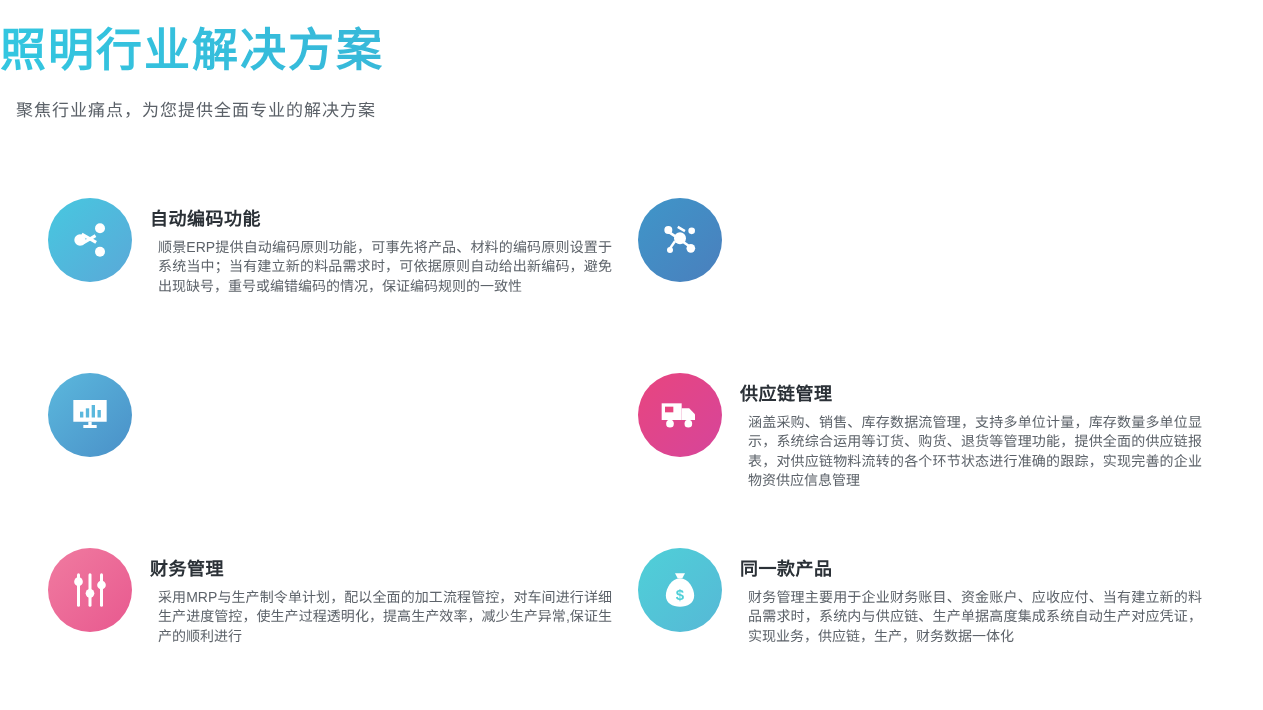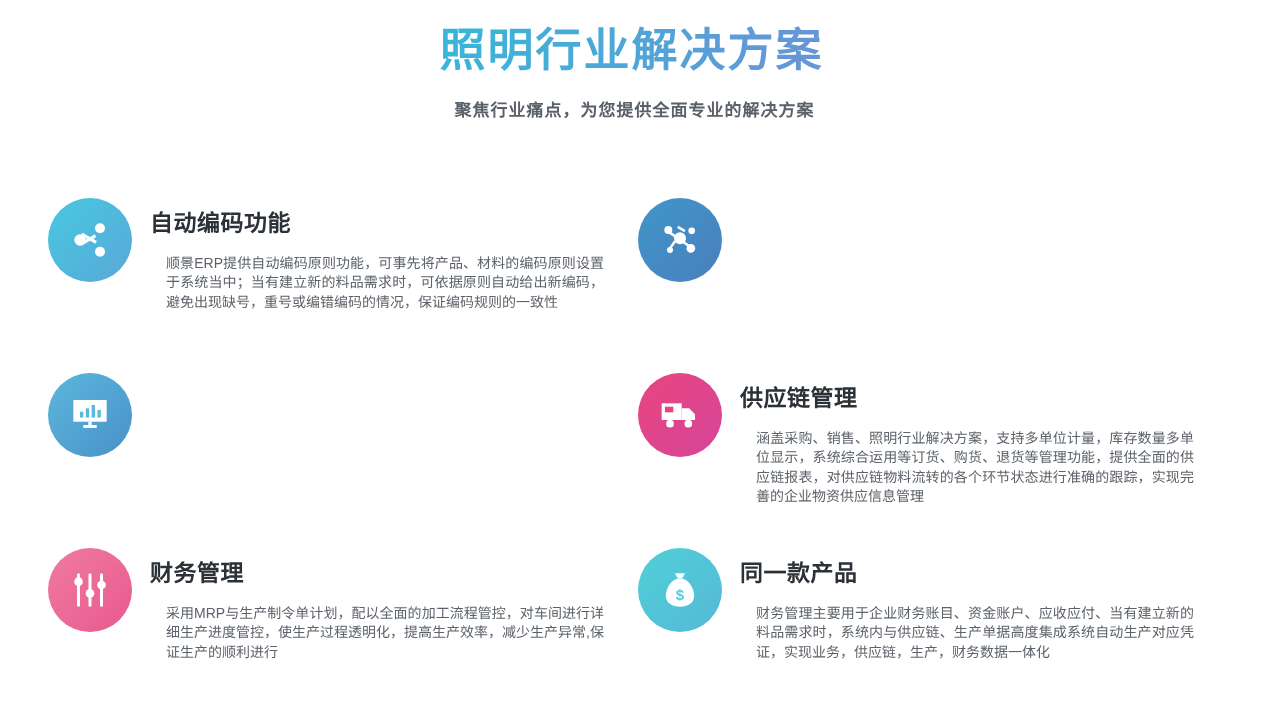--- a/index.html
+++ b/index.html
@@ -14,41 +14,39 @@
     overflow: hidden;
   }
   .page {
     position: relative;
     width: 1263px;
     height: 710px;
   }
 
   
   .header {
-    text-align: center;
     padding-top: 22px;
   }
   .main-title {
     font-size: 46px;
     font-weight: bold;
     letter-spacing: 2px;
     margin: 0;
     line-height: 1.25;
     background: linear-gradient(90deg, #33c6e0 0%, #38b6d8 35%, #6f8fd6 70%, #8f7fd6 100%);
     -webkit-background-clip: text;
     background-clip: text;
     color: transparent;
     -webkit-text-fill-color: transparent;
   }
   .subtitle {
-    margin: 16px 0 0 6px;
+    margin: 16px 0 0 16px;
     font-size: 17px;
     color: #5b6168;
     letter-spacing: 1px;
-    font-weight: bold;
   }
 
   
   .grid {
     position: absolute;
     top: 196px;
     left: 48px;
     width: 1180px;
     display: grid;
     grid-template-columns: 590px 590px;
@@ -72,31 +70,31 @@
     width: 40px;
     height: 40px;
     fill: #ffffff;
   }
   .feature-text {
     margin-left: 18px;
     width: 470px;
     padding-top: 8px;
   }
   .feature-title {
-    font-size: 23px;
+    font-size: 18px;
     font-weight: bold;
     color: #2b3137;
     margin: 0 0 6px 0;
     letter-spacing: 0.5px;
   }
   .feature-desc {
     font-size: 14px;
     color: #5d636a;
     line-height: 1.38;
-    margin: 16px;
+    margin: 8px;
     text-align: justify;
     letter-spacing: 0px;
   }
 
   
   .grad-1 { background: linear-gradient(135deg, #47c8e0 0%, #5aa8d8 100%); }
   .grad-2 { background: linear-gradient(135deg, #3f96c9 0%, #4a7fbd 100%); }
   .grad-3 { background: linear-gradient(135deg, #5bb8dd 0%, #4a90c8 100%); }
   .grad-4 { background: linear-gradient(135deg, #e8457f 0%, #d6459a 100%); }
   .grad-5 { background: linear-gradient(135deg, #f07ba0 0%, #e8598f 100%); }
@@ -169,21 +167,21 @@
         <svg viewBox="0 0 24 24" aria-hidden="true">
           <path d="M1 5h12v10H1z"></path>
           <path d="M13 8h4.5l3.5 3.6V15h-8z"></path>
           <circle cx="6" cy="17.2" r="2.3"></circle>
           <circle cx="17" cy="17.2" r="2.3"></circle>
           <rect x="3" y="7" width="5" height="3.4" fill="#e8457f"></rect>
         </svg>
       </div>
       <div class="feature-text">
         <h2 class="feature-title">供应链管理</h2>
-        <p class="feature-desc">涵盖采购、销售、照明行业解决方案，支持多单位计量，库存数量多单位显示，系统综合运用等订货、购货、退货等管理功能，提供全面的供应链报表，对供应链物料流转的各个环节状态进行准确的跟踪，实现完善的企业物资供应信息管理</p>
+        <p class="feature-desc">涵盖采购、销售、库存数据流管理，支持多单位计量，库存数量多单位显示，系统综合运用等订货、购货、退货等管理功能，提供全面的供应链报表，对供应链物料流转的各个环节状态进行准确的跟踪，实现完善的企业物资供应信息管理</p>
       </div>
     </div>
 
     <div class="feature">
       <div class="icon-wrap grad-5">
         <svg viewBox="0 0 24 24" aria-hidden="true">
           <rect x="4.2" y="2" width="1.8" height="20" rx="0.9"></rect>
           <rect x="11.1" y="2" width="1.8" height="20" rx="0.9"></rect>
           <rect x="18" y="2" width="1.8" height="20" rx="0.9"></rect>
           <circle cx="5.1" cy="7" r="2.6"></circle>

